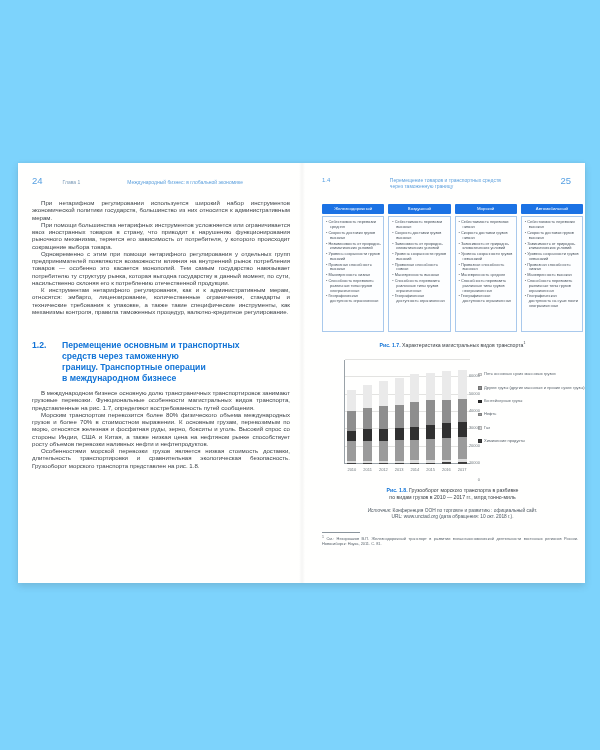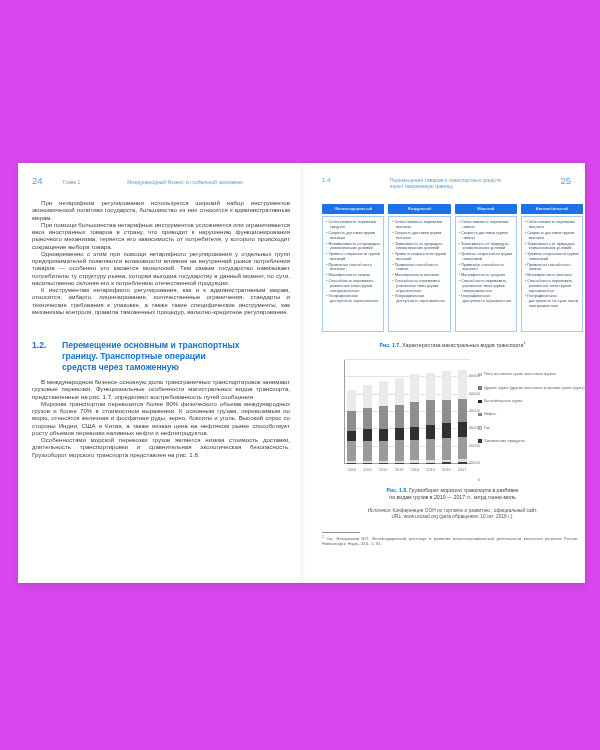--- a/index.html
+++ b/index.html
@@ -1,18 +1,18 @@
 <!DOCTYPE html>
 <html><head>
 <meta charset="utf-8">
 <style>
   * { margin:0; padding:0; box-sizing:border-box; }
   html,body { width:600px; height:750px; }
   body { font-family:"Liberation Sans","DejaVu Sans",sans-serif; background:#f6f6f5; overflow:hidden; }
-  .canvas { position:relative; width:600px; height:750px; background:#d946ef; }
+  .canvas { position:relative; width:600px; height:750px; background:#7dd3fc; }
   .spread { position:absolute; left:18px; top:163px; width:567px; height:420px; display:flex;
             background:#fffffe; box-shadow:0 3px 7px rgba(60,60,60,.18), 0 -1px 2px rgba(60,60,60,.05); }
   .spread::after { content:""; position:absolute; left:49.5%; top:0; width:6px; height:100%;
             background:linear-gradient(90deg,rgba(0,0,0,0) 0%,rgba(0,0,0,.04) 50%,rgba(0,0,0,0) 100%); }
   .page { position:relative; height:420px; }
   .page-left  { width:282px; padding:13px 10px 0 14px; }
   .page-right { width:285px; padding:13px 0 0 22px; }
 
   
   .runhead { display:flex; align-items:flex-start; }
@@ -83,22 +83,23 @@
       <div class="body-text">
         <p class="para">При нетарифном регулировании используется широкий набор инструментов экономической политики государств, большинство из них относится к административным мерам.</p>
         <p class="para">При помощи большинства нетарифных инструментов усложняется или ограничивается ввоз иностранных товаров в страну, что приводит к нарушению функционирования рыночного механизма, теряется его зависимость от потребителя, у которого происходит сокращение выбора товара.</p>
         <p class="para">Одновременно с этим при помощи нетарифного регулирования у отдельных групп предпринимателей появляются возможности влияния на внутренний рынок потребления товаров — особенно это касается монополий. Тем самым государство навязывает потребителю ту структуру рынка, которая выгодна государству в данный момент, по сути, насильственно склоняя его к потреблению отечественной продукции.</p>
         <p class="para">К инструментам нетарифного регулирования, как и к административным мерам, относятся: эмбарго, лицензирование, количественные ограничения, стандарты и технические требования к упаковке, а также такие специфические инструменты, как механизмы контроля, правила таможенных процедур, валютно-кредитное регулирование.</p>
 
         <div class="section-heading">
           <span class="sec-num">1.2.</span>
           <div class="sec-title">
             <div>Перемещение основным и транспортных</div>
+            <div>средств через таможенную</div>
             <div>границу. Транспортные операции</div>
-            <div>средств через таможенную</div>
+            <div>в международном бизнесе</div>
           </div>
         </div>
 
         <p class="para">В международном бизнесе основную долю трансграничных транспортировок занимают грузовые перевозки. Функциональные особенности магистральных видов транспорта, представленные на рис. 1.7, определяют востребованность путей сообщения.</p>
         <p class="para">Морским транспортом перевозится более 80% физического объема международных грузов и более 70% в стоимостном выражении. К основным грузам, перевозимым по морю, относятся железная и фосфатная руды, зерно, бокситы и уголь. Высокий спрос со стороны Индии, США и Китая, а также низкая цена на нефтяном рынке способствует росту объемов перевозки наливных нефти и нефтепродуктов.</p>
         <p class="para">Особенностями морской перевозки грузов является низкая стоимость доставки, длительность транспортировки и сравнительная экологическая безопасность. Грузооборот морского транспорта представлен на рис. 1.8.</p>
       </div>
     </div>
 
     <div class="page page-right">

